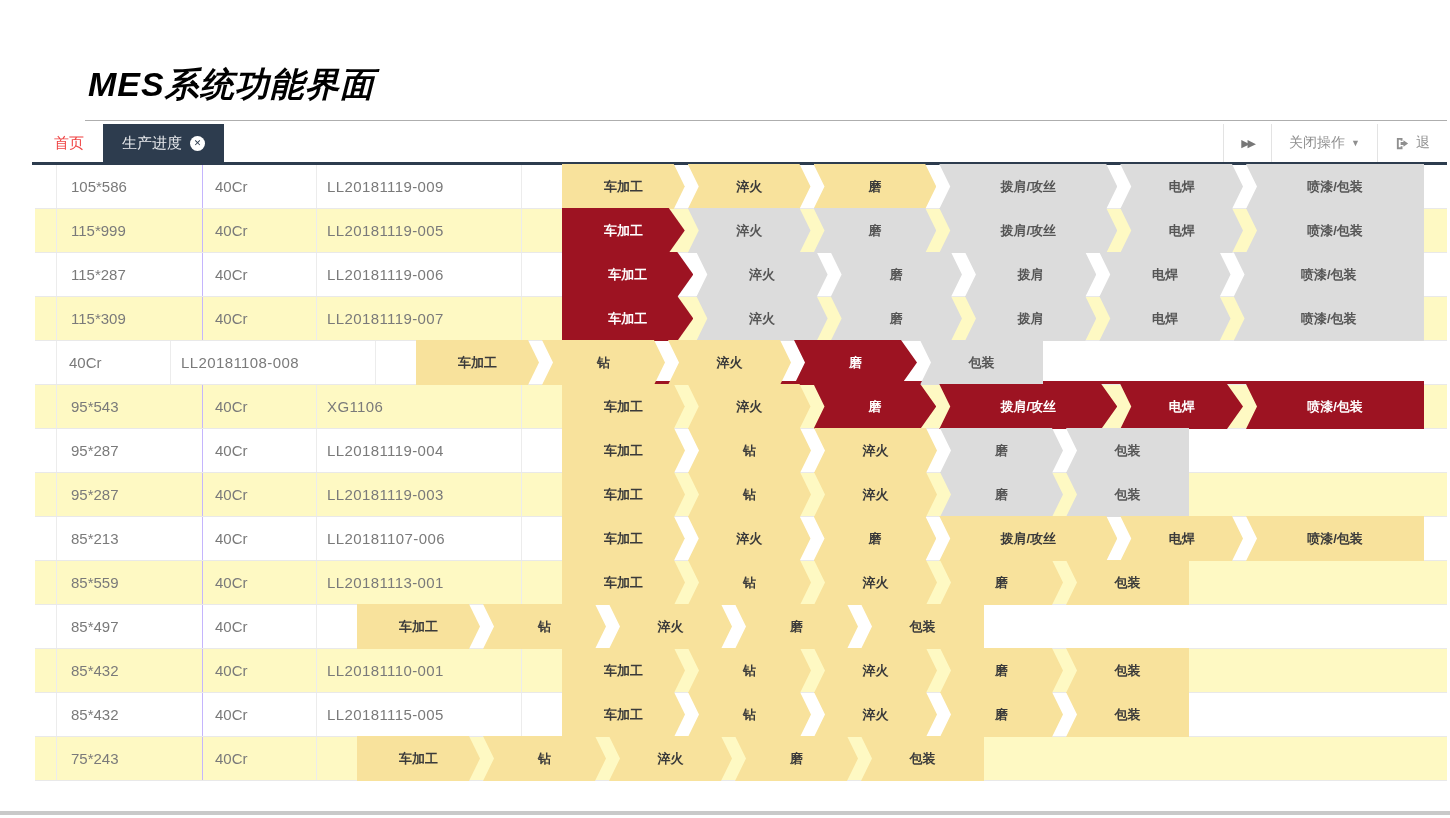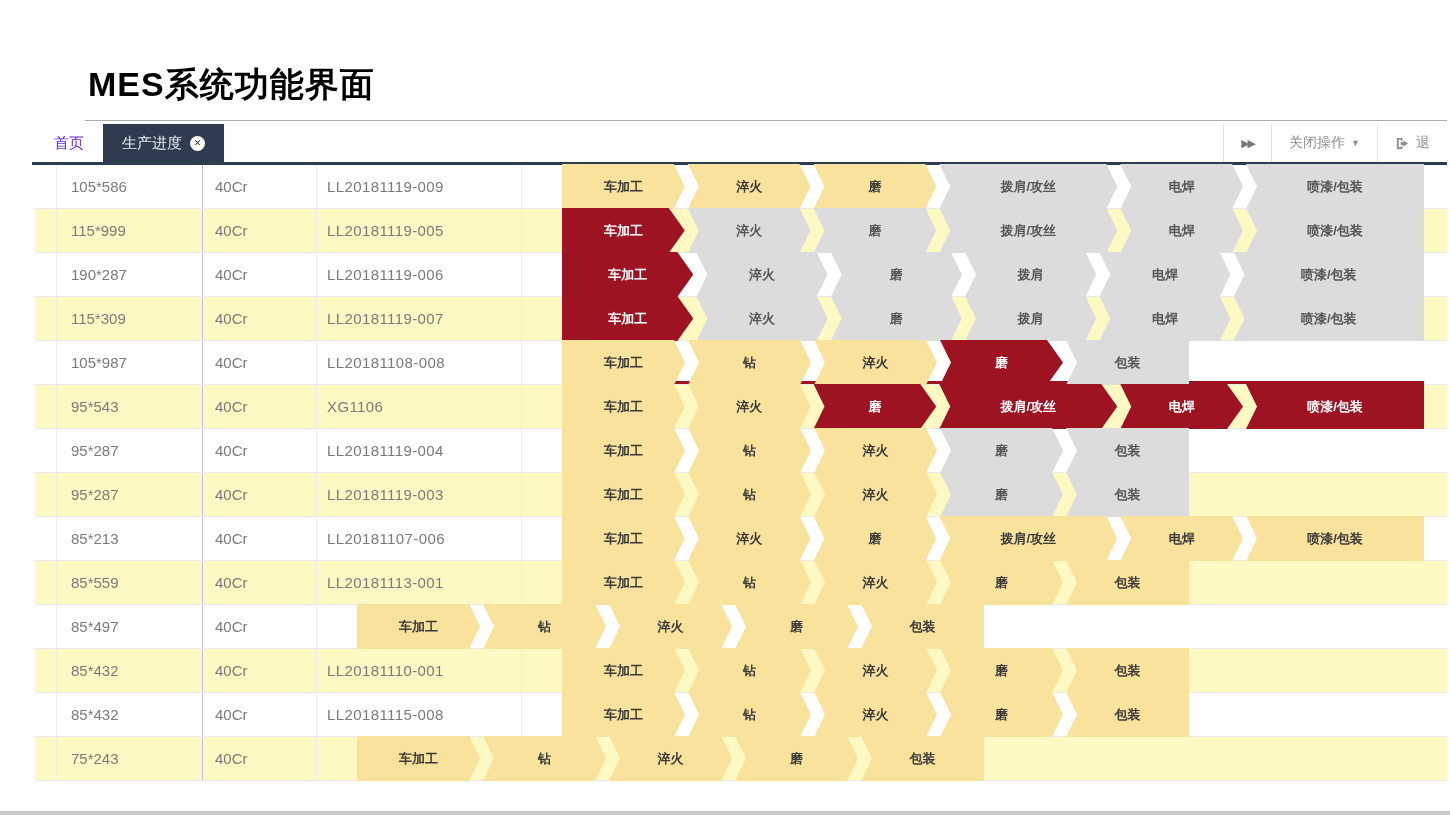--- a/index.html
+++ b/index.html
@@ -3,29 +3,29 @@
 <meta charset="utf-8">
 <style>
   html,body{margin:0;padding:0;background:#fff;}
   .slide{
     position:relative;width:1450px;height:818px;background:#fff;overflow:hidden;
     font-family:"Liberation Sans","DejaVu Sans",sans-serif;
   }
   
   .page-title{
     margin:62px 0 0 88px;font-size:34px;line-height:44px;font-weight:800;
-    color:#000;letter-spacing:1px;
+    color:#000;letter-spacing:1px;font-style:italic;
   }
   .title-rule{margin:14px 3px 0 85px;border-top:1px solid #aeaeae;height:0;}
   
   .tabbar{
     margin:3px 3px 0 35px;height:38px;display:flex;align-items:stretch;background:#fff;
   }
   .tab{display:flex;align-items:center;padding:0 19px;font-size:15px;cursor:pointer;}
-  .tab.inactive{color:#6d28d9;background:#fff;}
+  .tab.inactive{color:#ef4444;background:#fff;}
   .tab.active{background:var(--tabbg);color:#e8eaed;gap:8px;}
   .tab-close{
     width:15px;height:15px;border-radius:50%;background:#fff;color:var(--tabbg);
     font-size:9px;line-height:15px;text-align:center;font-weight:700;display:inline-block;
   }
   .tab-actions{margin-left:auto;display:flex;align-items:stretch;}
   .tab-actions .act{
     display:flex;align-items:center;padding:0 17px;border-left:1px solid #e3e3e3;
     color:#8f8f8f;font-size:14px;white-space:nowrap;cursor:pointer;gap:6px;
   }
@@ -129,21 +129,21 @@
             <div class="seg todo" style="flex-grow: 1;">淬火</div>
             <div class="seg todo" style="flex-grow: 1;">磨</div>
             <div class="seg todo" style="flex-grow: 1.45;">拨肩/攻丝</div>
             <div class="seg todo" style="flex-grow: 1;">电焊</div>
             <div class="seg todo last" style="flex-grow: 1.45;">喷漆/包装</div>
           </div>
         </div>
       </div>
       <div class="row">
         <div class="cell c0"></div>
-        <div class="cell c1">190*287</div>
+        <div class="cell c1">115*287</div>
         <div class="cell c2">40Cr</div>
         <div class="cell c3">LL20181119-006</div>
         <div class="cflow">
           <div class="flow">
             <div class="seg current first" style="flex-grow: 1;">车加工</div>
             <div class="seg todo" style="flex-grow: 1;">淬火</div>
             <div class="seg todo" style="flex-grow: 1;">磨</div>
             <div class="seg todo" style="flex-grow: 1;">拨肩</div>
             <div class="seg todo" style="flex-grow: 1;">电焊</div>
             <div class="seg todo last" style="flex-grow: 1.45;">喷漆/包装</div>
@@ -161,21 +161,20 @@
             <div class="seg todo" style="flex-grow: 1;">淬火</div>
             <div class="seg todo" style="flex-grow: 1;">磨</div>
             <div class="seg todo" style="flex-grow: 1;">拨肩</div>
             <div class="seg todo" style="flex-grow: 1;">电焊</div>
             <div class="seg todo last" style="flex-grow: 1.45;">喷漆/包装</div>
           </div>
         </div>
       </div>
       <div class="row">
         <div class="cell c0"></div>
-        <div class="cell c1">105*987</div>
         <div class="cell c2">40Cr</div>
         <div class="cell c3">LL20181108-008</div>
         <div class="cflow">
           <div class="flow short">
             <div class="seg done first" style="flex-grow: 1;">车加工</div>
             <div class="seg done" style="flex-grow: 1;">钻</div>
             <div class="seg done" style="flex-grow: 1;">淬火</div>
             <div class="seg current" style="flex-grow: 1;">磨</div>
             <div class="seg todo last" style="flex-grow: 1;">包装</div>
           </div>
@@ -284,21 +283,21 @@
             <div class="seg done" style="flex-grow: 1;">淬火</div>
             <div class="seg done" style="flex-grow: 1;">磨</div>
             <div class="seg done last" style="flex-grow: 1;">包装</div>
           </div>
         </div>
       </div>
       <div class="row">
         <div class="cell c0"></div>
         <div class="cell c1">85*432</div>
         <div class="cell c2">40Cr</div>
-        <div class="cell c3">LL20181115-008</div>
+        <div class="cell c3">LL20181115-005</div>
         <div class="cflow">
           <div class="flow short">
             <div class="seg done first" style="flex-grow: 1;">车加工</div>
             <div class="seg done" style="flex-grow: 1;">钻</div>
             <div class="seg done" style="flex-grow: 1;">淬火</div>
             <div class="seg done" style="flex-grow: 1;">磨</div>
             <div class="seg done last" style="flex-grow: 1;">包装</div>
           </div>
         </div>
       </div>

